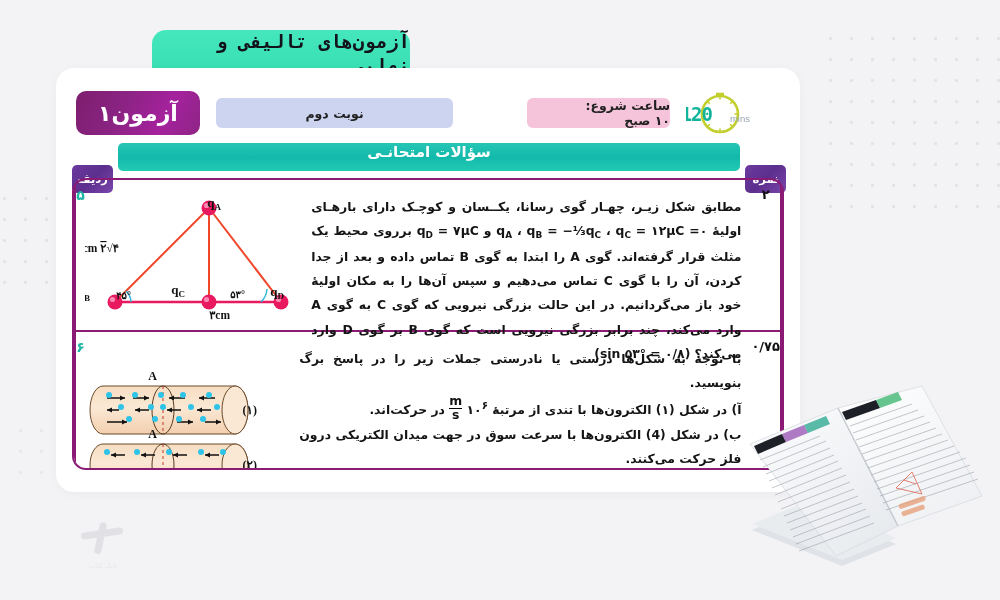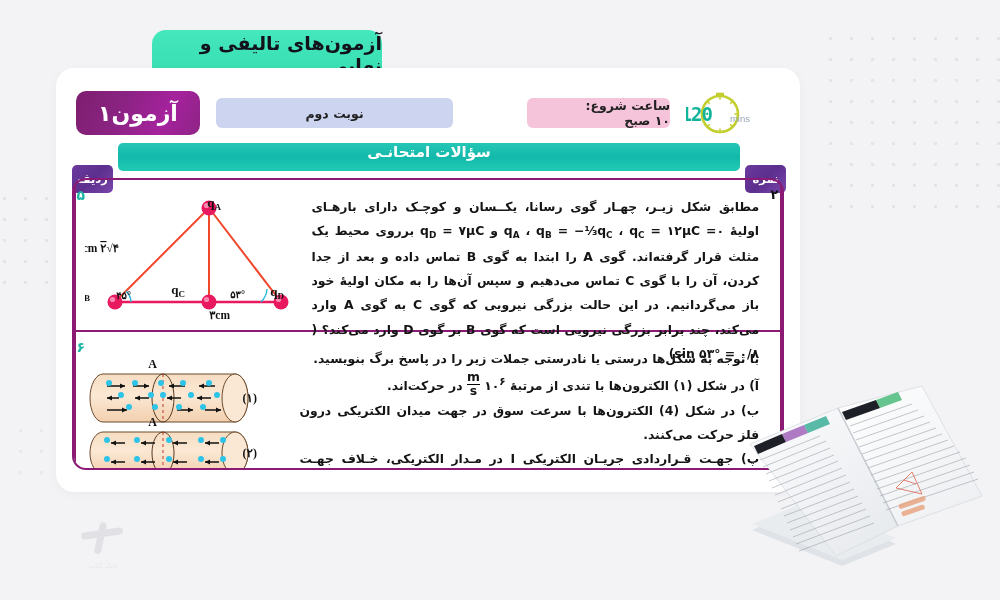--- a/index.html
+++ b/index.html
@@ -21,26 +21,27 @@
     pointer-events: none;
   }
   .dots-tr { right: 0px; top: 28px; width: 180px; height: 180px; }
   .dots-tl { left: -6px; top: 188px; width: 80px; height: 105px; }
   .dots-bl { left: 10px; top: 420px; width: 60px; height: 60px; opacity: .7;}
 
   
   .top-tag {
     position: absolute;
     left: 152px; top: 30px;
-    width: 230px; height: 48px;
+    width: 258px; height: 48px;
     background: #3fe3b8;
     background: linear-gradient(180deg,#45e7bd 0%, #37ddb1 100%);
     border-radius: 14px 14px 6px 6px;
     display: flex; align-items: center; justify-content: center;
     z-index: 3;
+    font-family: Liberation Mono, monospace;
   }
   .top-tag span {
     color: #12121a;
     font-size: 19px;
     font-weight: bold;
     letter-spacing: -.4px;
     direction: rtl;
   }
 
   
@@ -423,20 +424,23 @@
 
         </div>
       </div>
 
     </div>
 
     <div class="col-score">
       <div class="cell-q1">
         <div class="score-num">۲</div>
       </div>
+      <div class="cell-q2">
+        <div class="score-num">۰/۷۵</div>
+      </div>
     </div>
 
   </div>
 </div>
 
 <div class="watermark">
   <svg width="64" height="44" viewBox="0 0 64 44">
     <g fill="#b9b9c2">
       <rect x="10" y="14" width="42" height="7" rx="3.2" transform="rotate(-8 31 17)"></rect>
       <rect x="26" y="6" width="7" height="32" rx="3.2" transform="rotate(12 29 22)"></rect>

